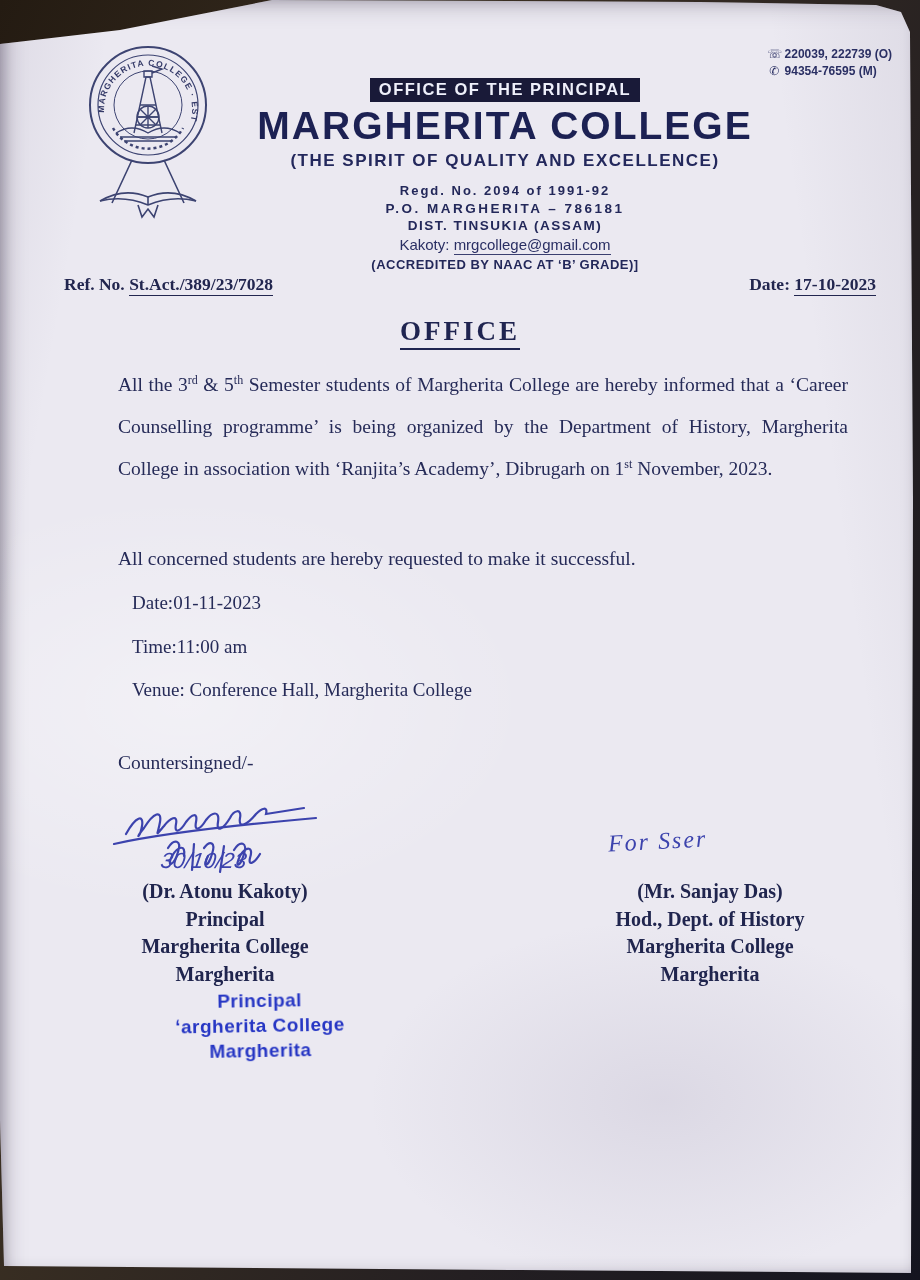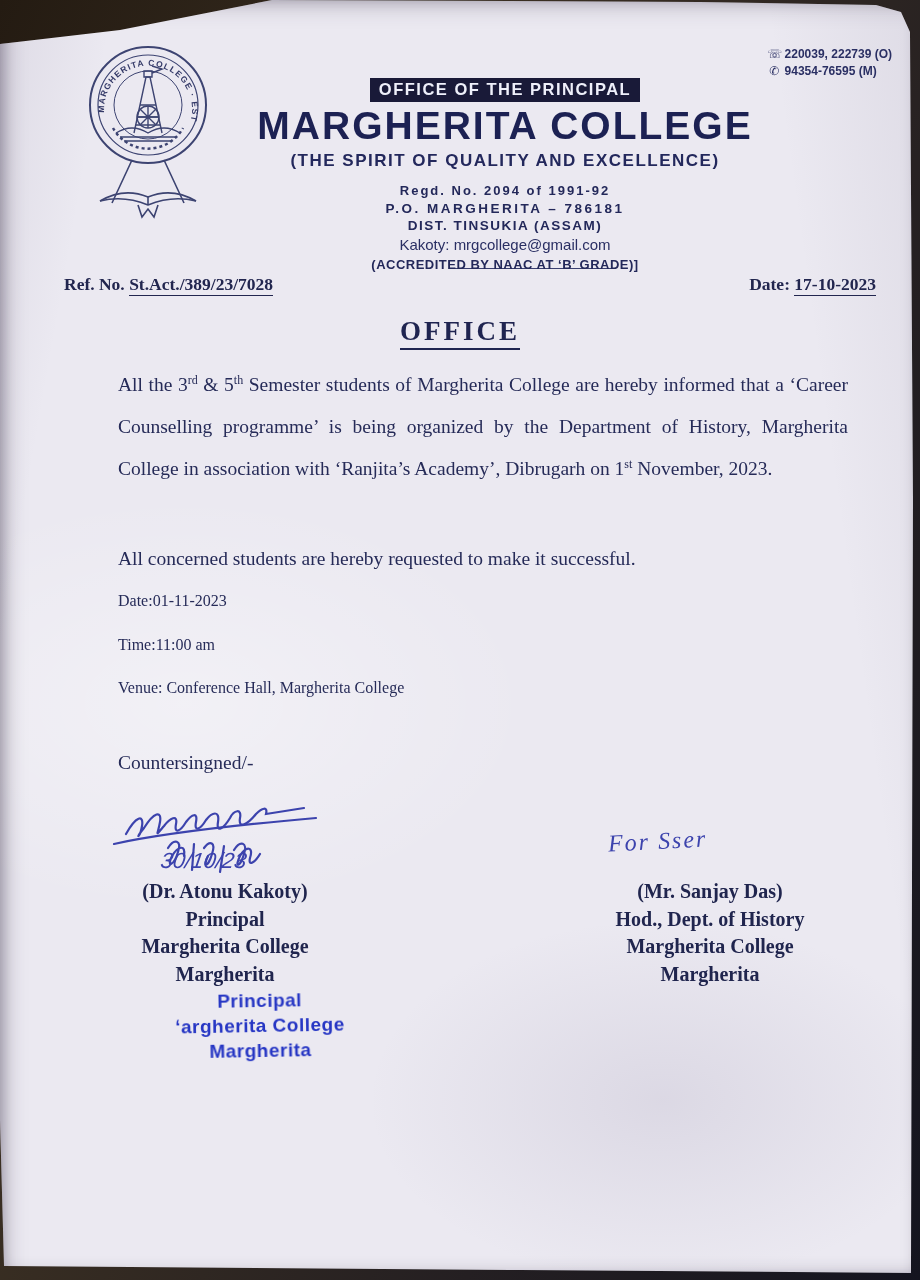--- a/index.html
+++ b/index.html
@@ -24,37 +24,37 @@
   .contact{position:absolute;top:46px;right:28px;text-align:left;font-size:12px;font-weight:bold;color:#2a2f63;line-height:17px;}
   .contact .ic{display:inline-block;width:14px;text-align:center;font-weight:normal;}
   .hdr{position:absolute;left:150px;right:60px;top:78px;text-align:center;}
   .banner{display:inline-block;background:#191a38;color:#eef0fa;font-size:16.5px;font-weight:bold;letter-spacing:1.5px;padding:2px 9px 3px;}
   .college{font-size:39px;font-weight:bold;letter-spacing:2px;color:#1c2153;margin-top:2px;white-space:nowrap;}
   .motto{font-size:17px;font-weight:bold;letter-spacing:1.5px;color:#23285c;margin-top:3px;}
   .regd{font-size:13px;font-weight:bold;letter-spacing:2px;margin-top:12px;}
   .poline{font-size:13.5px;font-weight:bold;letter-spacing:2.5px;margin-top:3px;}
   .distline{font-size:13.5px;font-weight:bold;letter-spacing:1.5px;margin-top:2px;}
   .emailline{font-size:15px;margin-top:3px;color:#2a2f63;}
-  .emailline .addr{border-bottom:1.5px solid #3a3f70;padding-bottom:15px;}
+  .emailline .addr{border-bottom:1.5px solid #3a3f70;padding-bottom:1px;}
   .accred{font-size:13px;font-weight:bold;letter-spacing:.5px;margin-top:4px;}
   .logo{position:absolute;left:58px;top:33px;}
   
   .refrow{position:absolute;left:64px;right:44px;top:274px;display:flex;justify-content:space-between;
     font-family:"Liberation Serif",serif;font-weight:bold;font-size:17.5px;color:#22264f;gap:34px;}
   .uline{border-bottom:1.7px solid #22264f;padding-bottom:1px;}
   
   .notice-title{position:absolute;left:0;right:0;top:316px;text-align:center;
     font-family:"Liberation Serif",serif;font-weight:bold;font-size:27px;letter-spacing:3px;color:#1f2450;}
   .notice-title .in{border-bottom:2.5px solid #1f2450;padding-bottom:2px;}
   .para{position:absolute;left:118px;right:72px;font-family:"Liberation Serif",serif;
     font-size:19.5px;color:#262b58;line-height:42px;text-align:justify;}
   .para sup{font-size:12px;line-height:0;}
   .p1{top:364px;}
   .p2{top:538px;text-align:left;}
-  .meta{position:absolute;left:118px;font-family:"Liberation Serif",serif;font-size:16px;color:#262b58;}
+  .meta{position:absolute;left:132px;font-family:"Liberation Serif",serif;font-size:19px;color:#262b58;}
   .l-date{top:592px;} .l-time{top:636px;} .l-venue{top:679px;}
   .countersigned{position:absolute;left:118px;top:752px;font-family:"Liberation Serif",serif;font-size:19.5px;color:#262b58;}
   
   .sig-left-svg{position:absolute;left:108px;top:796px;}
   .blk{position:absolute;text-align:center;font-family:"Liberation Serif",serif;font-weight:bold;color:#20254e;font-size:20px;line-height:27.5px;}
   .blk-left{left:95px;width:260px;top:878px;}
   .blk-right{left:565px;width:290px;top:878px;}
   .hand-right{position:absolute;left:608px;top:828px;color:#3c43ad;font-family:"Liberation Serif",serif;
     font-style:italic;font-size:24px;transform:rotate(-3deg);letter-spacing:2px;}
   .stamp{position:absolute;left:130px;width:260px;top:988px;text-align:center;color:#2636c4;

